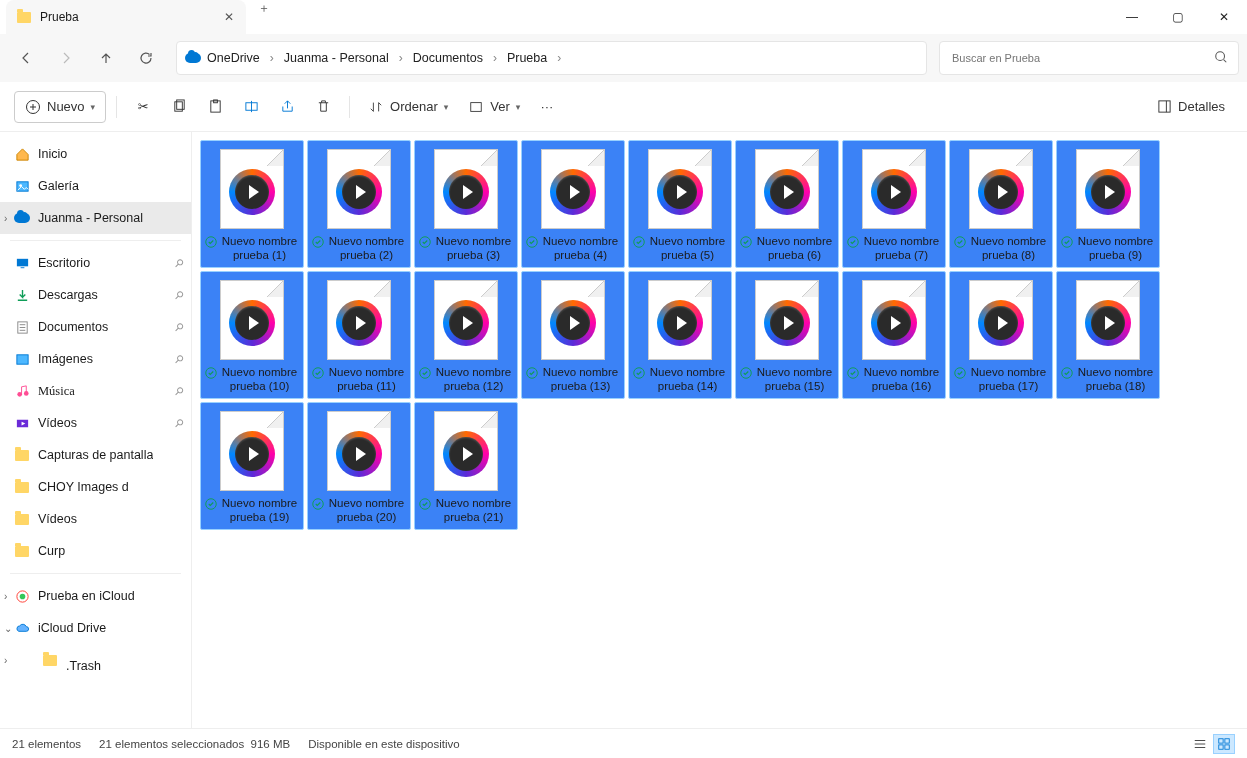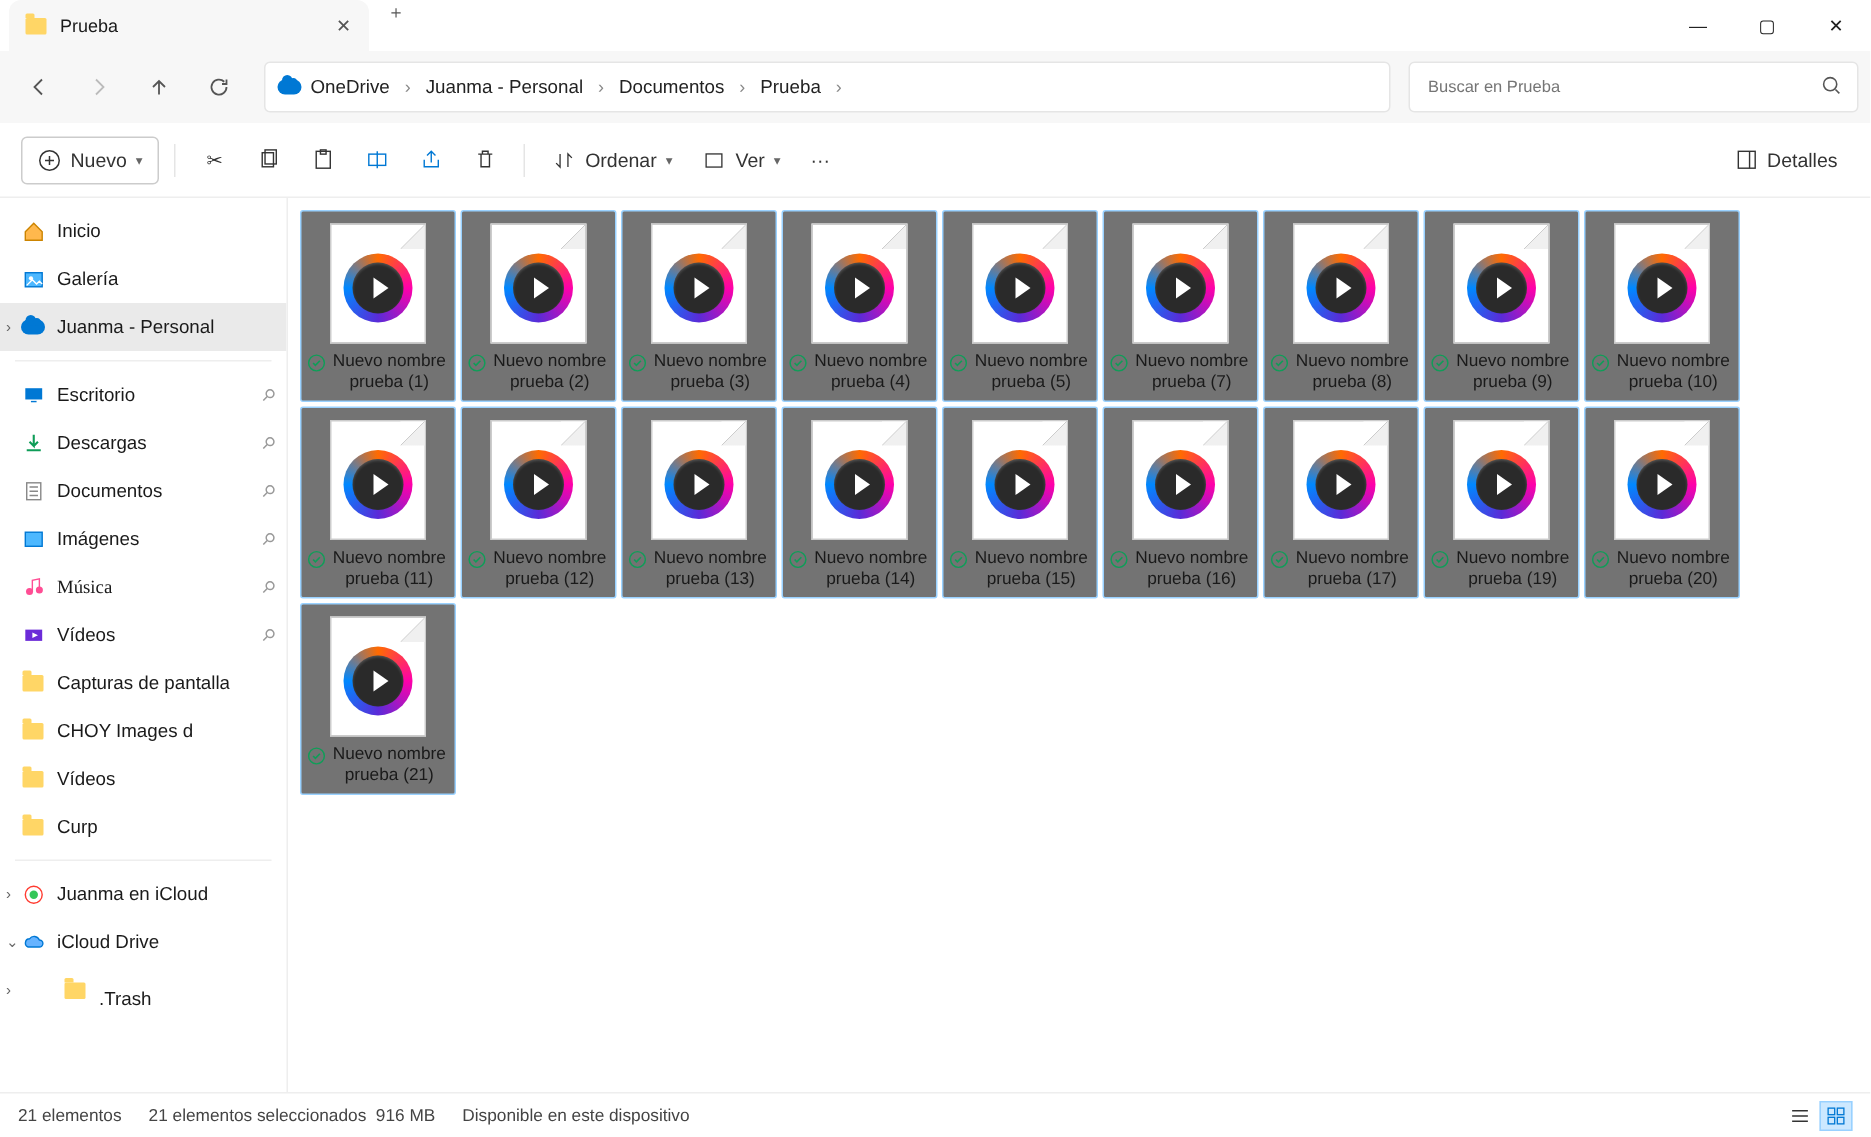--- a/index.html
+++ b/index.html
@@ -41,21 +41,21 @@
   .side-item.indent2 { padding-left: 42px; }
   .side-item.active { background: #eaeaea; }
   .side-item .chev { position: absolute; left: 4px; width: 12px; color: #666; font-size: 10px; }
   .side-item .pin { margin-left: auto; color: #999; transform: rotate(45deg); font-size: 11px; }
   .side-sep { height: 1px; background: #eee; margin: 6px 10px; }
   .side-icon { width: 16px; height: 16px; display: inline-flex; align-items: center; justify-content: center; }
 
   .content { flex: 1; overflow: auto; padding: 8px; }
   .grid { display: flex; flex-wrap: wrap; gap: 3px; align-content: flex-start; }
   .file { width: 104px; height: 128px; display: flex; flex-direction: column; align-items: center; padding: 2px 2px 4px; border-radius: 2px; }
-  .file.selected { background: #737373; border: 1px solid #99d1ff; }
+  .file.selected { background: #3b82f6; border: 1px solid #99d1ff; }
   .thumb { width: 78px; height: 84px; position: relative; display: flex; align-items: center; justify-content: center; margin-top: 4px; }
   .page { position: absolute; width: 64px; height: 80px; background: #fff; border: 1px solid #ccc; }
   .page::before { content: ""; position: absolute; top: 0; right: 0; width: 16px; height: 16px; background: linear-gradient(135deg, #fff 0%, #fff 48%, #ccc 50%, #f0f0f0 52%, #f0f0f0 100%); }
   .play-ring { position: absolute; width: 46px; height: 46px; border-radius: 50%; background: conic-gradient(from 0deg, #ff6b00, #ff00aa, #5a2bd8, #0088ff, #ff6b00); display: flex; align-items: center; justify-content: center; top: 22px; }
   .play-inner { width: 34px; height: 34px; border-radius: 50%; background: #2a2a2a; display: flex; align-items: center; justify-content: center; box-shadow: inset 0 1px 2px rgba(255,255,255,0.2); }
   .play-tri { width: 0; height: 0; border-left: 10px solid #fff; border-top: 7px solid transparent; border-bottom: 7px solid transparent; margin-left: 3px; }
   .fname { display: flex; align-items: flex-start; gap: 3px; font-size: 11.5px; text-align: center; line-height: 1.2; padding: 4px 2px 0; width: 100%; justify-content: center; }
   .sync { color: #0f9d58; flex-shrink: 0; margin-top: 1px; }
   .fname-text { word-wrap: break-word; }
 
@@ -349,21 +349,21 @@
       </div>
       <div class="side-sep"></div>
       <div class="side-item ">
         <span class="chev">›</span>
         <span class="side-icon">
           <svg width="15" height="15" viewBox="0 0 16 16">
             <circle cx="8" cy="8" r="6" fill="none" stroke="#ff3b30"></circle>
             <circle cx="8" cy="8" r="3" fill="#34c759"></circle>
           </svg>
         </span>
-        <span style="overflow: hidden; text-overflow: ellipsis;">Juanma en iCloud</span>
+        <span style="overflow: hidden; text-overflow: ellipsis;">Prueba en iCloud</span>
       </div>
       <div class="side-item ">
         <span class="chev">⌄</span>
         <span class="side-icon">
           <svg width="15" height="15" viewBox="0 0 16 16">
             <path d="M4 11a3 3 0 0 1 1-5.8A4 4 0 0 1 12 6a2.5 2.5 0 0 1 0 5H4z" fill="#66b3ff" stroke="#0078d4"></path>
           </svg>
         </span>
         <span style="overflow: hidden; text-overflow: ellipsis;">iCloud Drive</span>
       </div>
@@ -469,20 +469,37 @@
         <div class="play-inner">
                 <div class="play-tri"></div>
               </div>
       </div>
     </div>
     <div class="fname">
       <span class="sync"><svg width="12" height="12" viewBox="0 0 16 16">
                 <circle cx="8" cy="8" r="7" stroke="#0f9d58" fill="none" stroke-width="1.3"></circle>
                 <path d="M5 8l2 2 4-4" stroke="#0f9d58" fill="none" stroke-width="1.5"></path>
               </svg></span>
+      <span class="fname-text">Nuevo nombre prueba (6)</span>
+    </div>
+        </div>
+        <div class="file selected">
+    <div class="thumb">
+      <div class="page"></div>
+      <div class="play-ring">
+        <div class="play-inner">
+                <div class="play-tri"></div>
+              </div>
+      </div>
+    </div>
+    <div class="fname">
+      <span class="sync"><svg width="12" height="12" viewBox="0 0 16 16">
+                <circle cx="8" cy="8" r="7" stroke="#0f9d58" fill="none" stroke-width="1.3"></circle>
+                <path d="M5 8l2 2 4-4" stroke="#0f9d58" fill="none" stroke-width="1.5"></path>
+              </svg></span>
       <span class="fname-text">Nuevo nombre prueba (7)</span>
     </div>
         </div>
         <div class="file selected">
     <div class="thumb">
       <div class="page"></div>
       <div class="play-ring">
         <div class="play-inner">
                 <div class="play-tri"></div>
               </div>
@@ -640,20 +657,37 @@
                 <div class="play-tri"></div>
               </div>
       </div>
     </div>
     <div class="fname">
       <span class="sync"><svg width="12" height="12" viewBox="0 0 16 16">
                 <circle cx="8" cy="8" r="7" stroke="#0f9d58" fill="none" stroke-width="1.3"></circle>
                 <path d="M5 8l2 2 4-4" stroke="#0f9d58" fill="none" stroke-width="1.5"></path>
               </svg></span>
       <span class="fname-text">Nuevo nombre prueba (17)</span>
+    </div>
+        </div>
+        <div class="file selected">
+    <div class="thumb">
+      <div class="page"></div>
+      <div class="play-ring">
+        <div class="play-inner">
+                <div class="play-tri"></div>
+              </div>
+      </div>
+    </div>
+    <div class="fname">
+      <span class="sync"><svg width="12" height="12" viewBox="0 0 16 16">
+                <circle cx="8" cy="8" r="7" stroke="#0f9d58" fill="none" stroke-width="1.3"></circle>
+                <path d="M5 8l2 2 4-4" stroke="#0f9d58" fill="none" stroke-width="1.5"></path>
+              </svg></span>
+      <span class="fname-text">Nuevo nombre prueba (18)</span>
     </div>
         </div>
         <div class="file selected">
     <div class="thumb">
       <div class="page"></div>
       <div class="play-ring">
         <div class="play-inner">
                 <div class="play-tri"></div>
               </div>
       </div>

